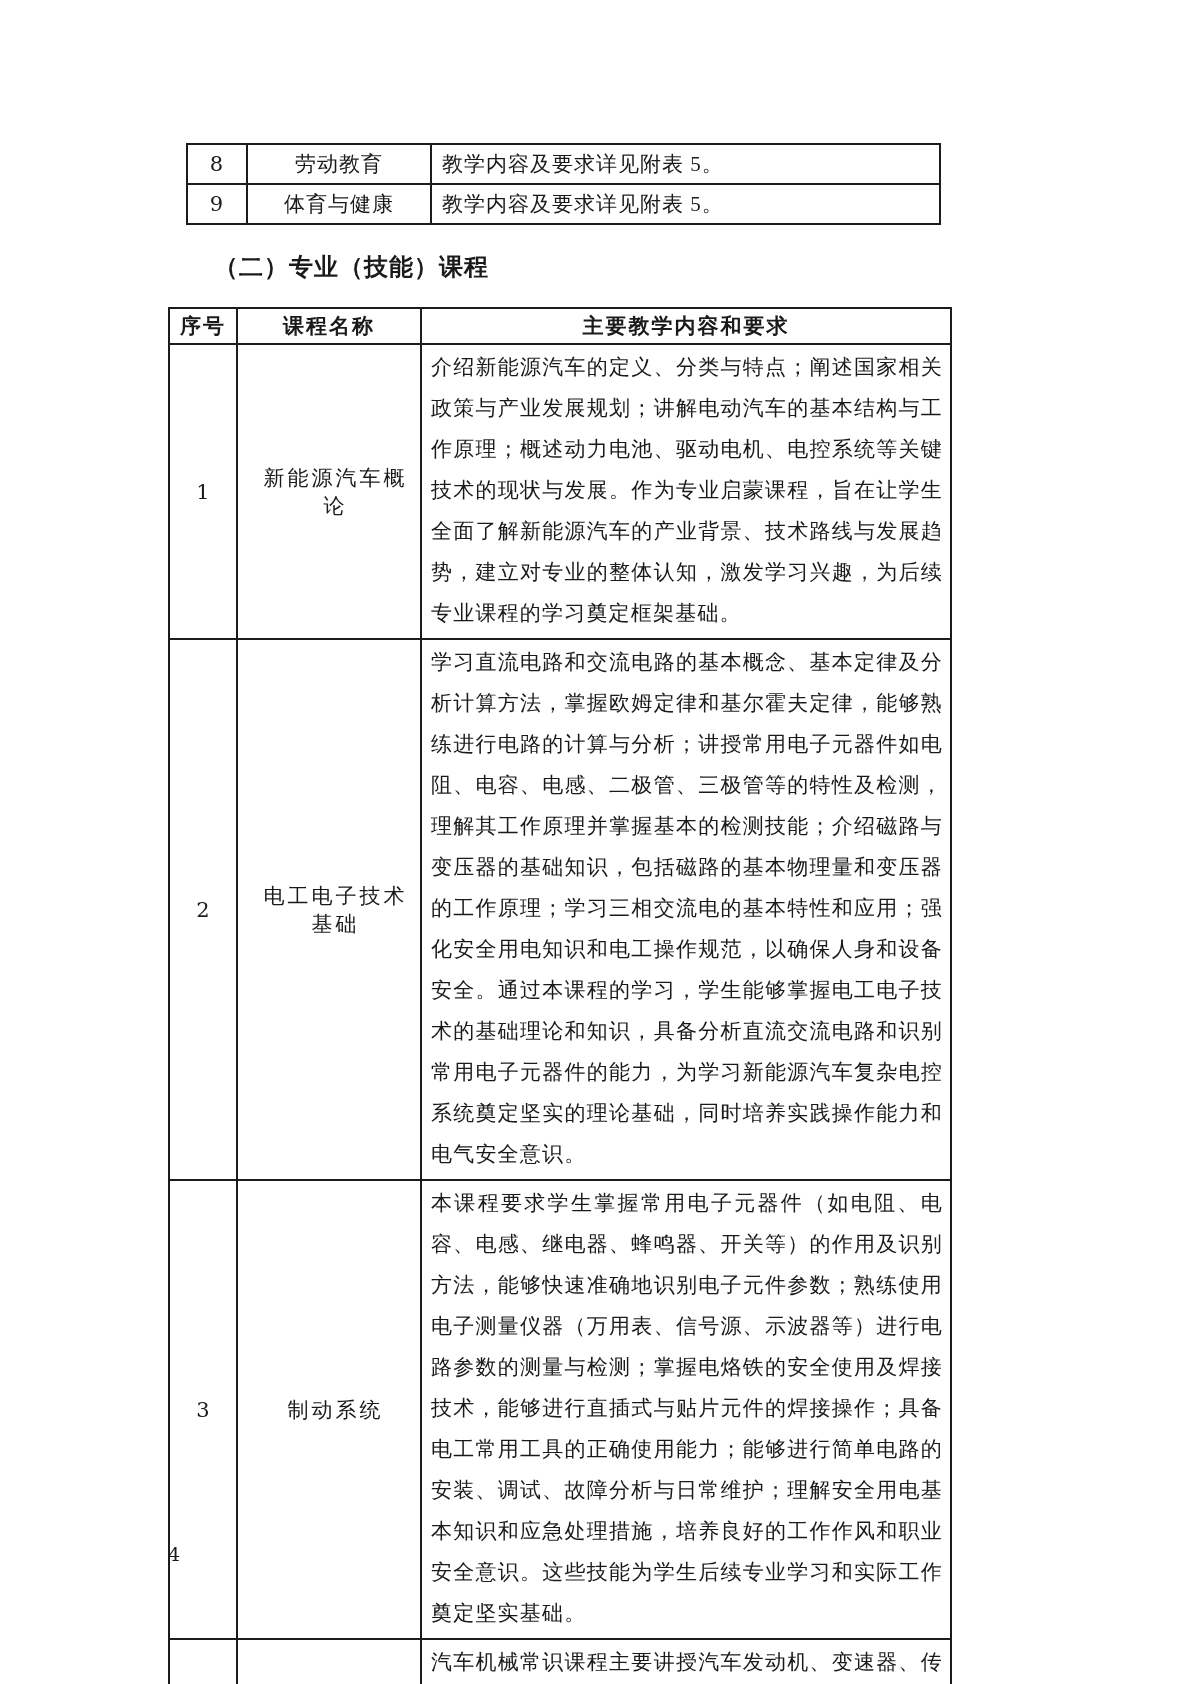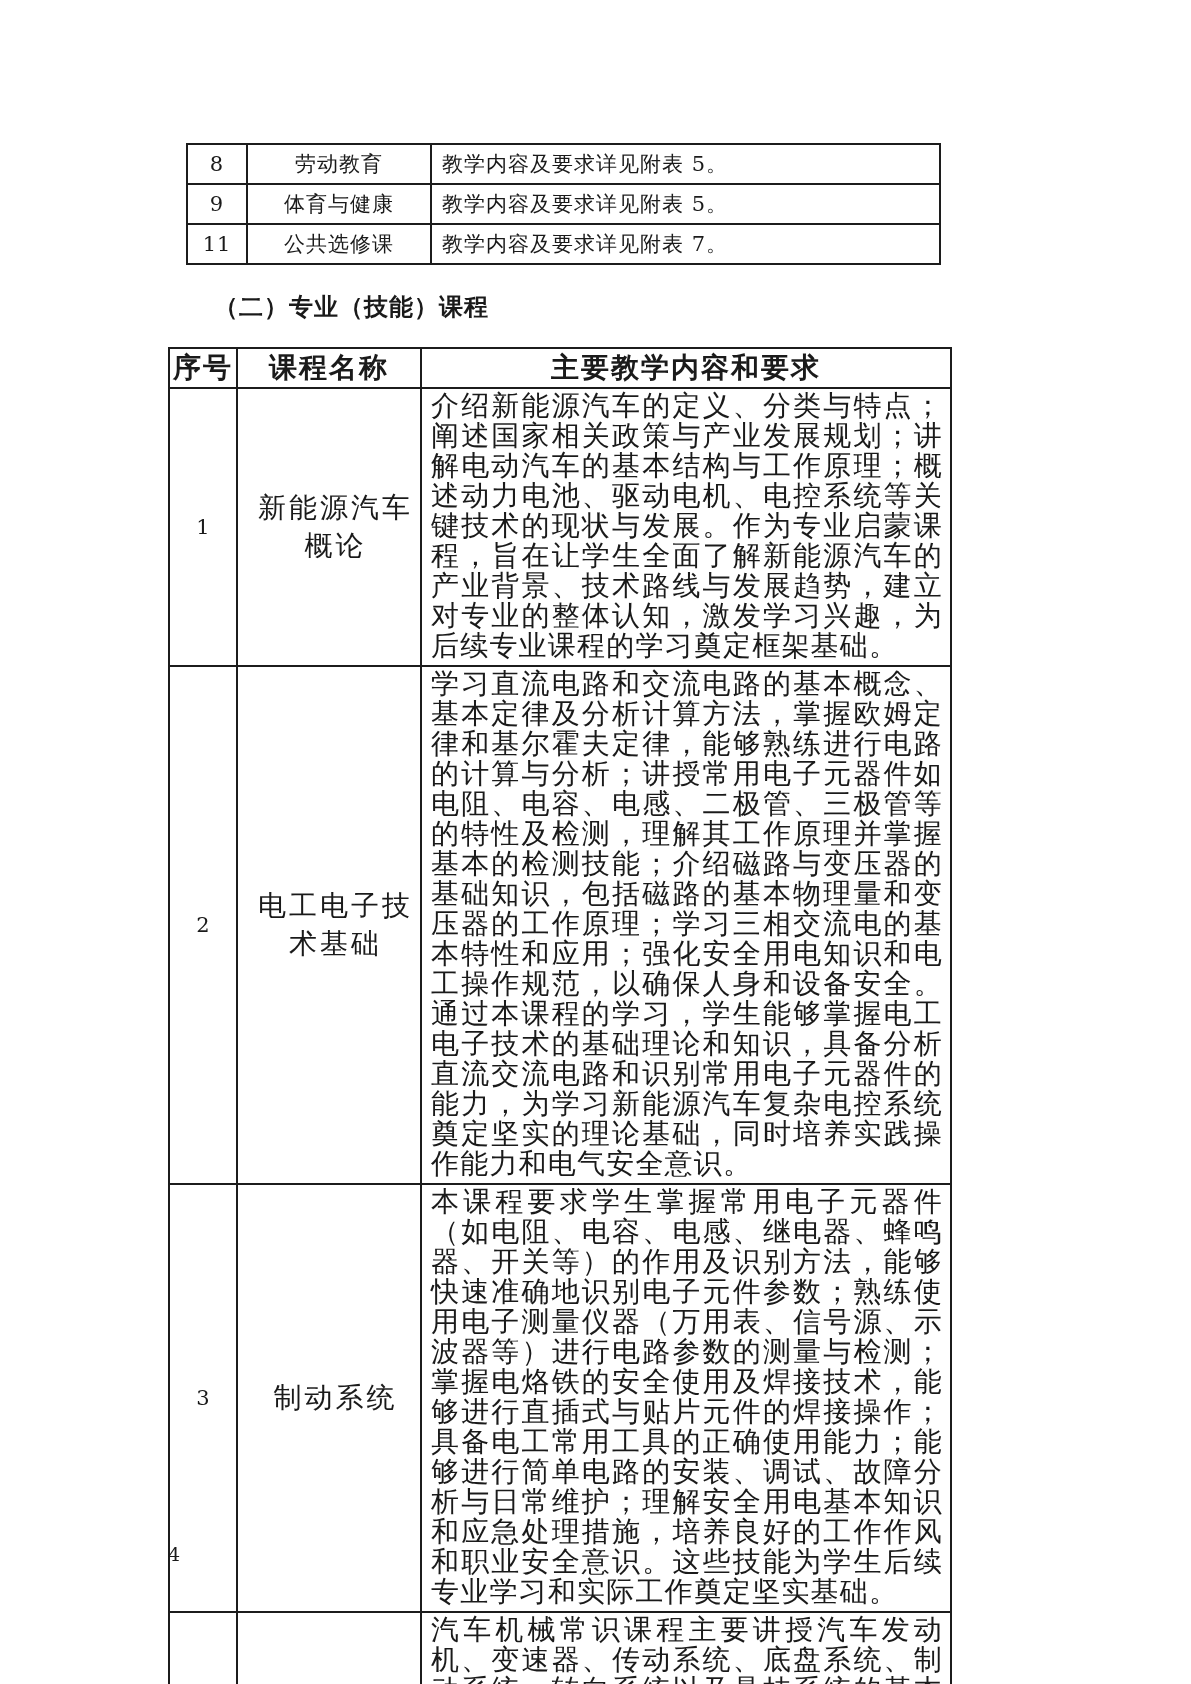--- a/index.html
+++ b/index.html
@@ -31,29 +31,29 @@
     width: 748px;
   }
   .top-table td {
     border: 2px solid #1c1c1c;
     height: 36px;
     font-size: 21px;
     letter-spacing: 1px;
   }
   .top-table td.c-no   { width: 56px;  text-align: center; }
   .top-table td.c-name { width: 180px; text-align: center; margin-top: 8px; }
-  .top-table td.c-desc { width: 496px; text-align: left; padding-left: 10px; }
+  .top-table td.c-desc { width: 496px; text-align: left; padding-left: 10px; font-family: Liberation Serif, serif; }
 
   .course-table {
     width: 782px;
     margin-top: 24px;
   }
   .course-table th, .course-table td {
     border: 2px solid #1c1c1c;
-    font-size: 28px;
+    font-size: 21px;
   }
   .course-table th {
     height: 34px;
     font-weight: bold;
     text-align: center;
     letter-spacing: 2px;
     padding: 0;
   }
   .course-table col.c-no   { width: 68px; }
   .course-table col.c-name { width: 184px; }
@@ -67,21 +67,21 @@
     text-align: center;
     vertical-align: middle;
     padding-left: 14px;
     letter-spacing: 3px;
   }
   .course-table td.c-desc {
     text-align: justify;
     text-justify: inter-ideograph;
     vertical-align: top;
     padding: 2px 7px 4px 9px;
-    line-height: 30px;
+    line-height: 41px;
     letter-spacing: 1.2px;
   }
 
   
   .sec-heading {
     margin: 26px 0 0 46px;
     font-family: "Liberation Sans", "DejaVu Sans", sans-serif;
     font-weight: bold;
     font-size: 24px;
     letter-spacing: 1px;
@@ -111,25 +111,20 @@
     <tbody>
       <tr>
         <td class="c-no">8</td>
         <td class="c-name">劳动教育</td>
         <td class="c-desc">教学内容及要求详见附表 5。</td>
       </tr>
       <tr>
         <td class="c-no">9</td>
         <td class="c-name">体育与健康</td>
         <td class="c-desc">教学内容及要求详见附表 5。</td>
-      </tr>
-      <tr>
-        <td class="c-no">11</td>
-        <td class="c-name">公共选修课</td>
-        <td class="c-desc">教学内容及要求详见附表 7。</td>
       </tr>
     </tbody>
   </table>
 
   <div class="sec-heading">（二）专业（技能）课程</div>
 
   <table class="course-table">
     <colgroup>
       <col class="c-no">
         <col class="c-name">

